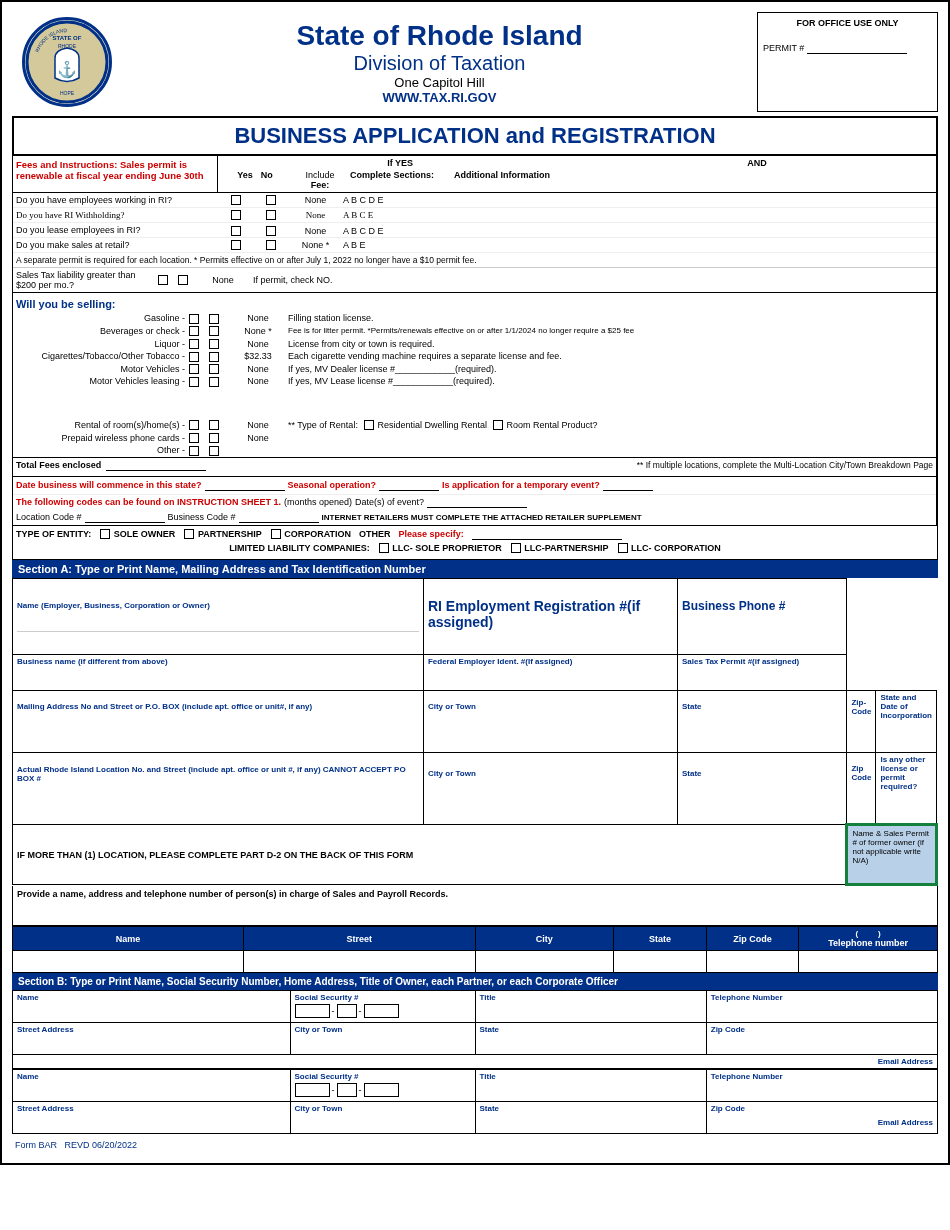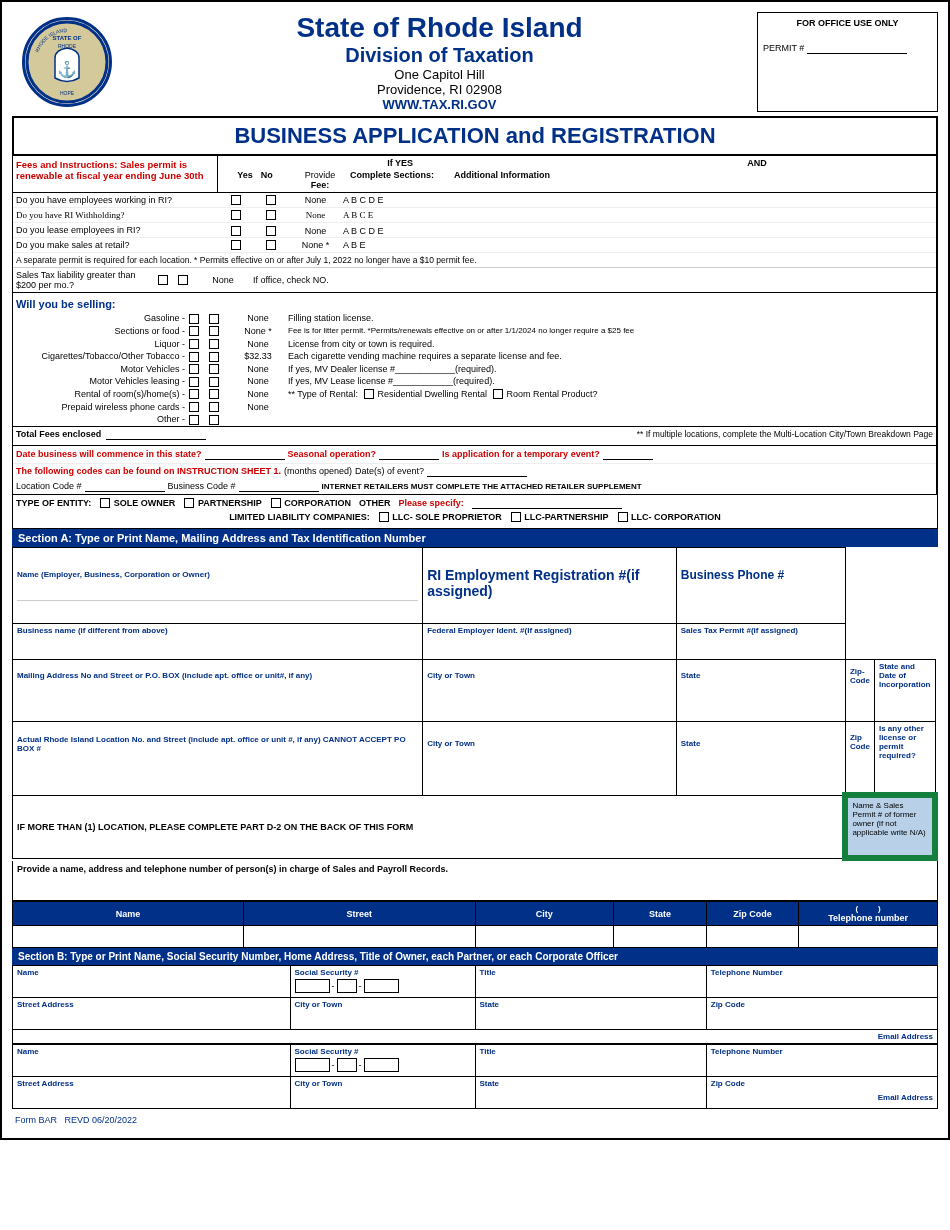--- a/index.html
+++ b/index.html
@@ -34,23 +34,22 @@
           <path id="topArc" d="M 12,42 A 30,30 0 0,1 72,42" fill="none"></path>
           <text font-size="5" fill="#003087">
             <textPath href="#topArc" startOffset="10%">RHODE ISLAND</textPath>
           </text>
         </svg>
       </div>
     </div>
 
     <div style="flex:1; text-align:center;">
       <div style="font-size:28px; font-weight:bold; color:#003087;">State of Rhode Island</div>
-      <div style="font-size:20px; font-weight:bold; color:#003087;">Division of Taxation</div>
+      <div style="font-size:20px; font-weight:normal; color:#003087;">Division of Taxation</div>
       <div style="font-size:13px;">One Capitol Hill</div>
-      <div style="font-size:13px;">Providence, RI 02908</div>
       <div style="font-size:13px; font-weight:bold; color:#003087;">WWW.TAX.RI.GOV</div>
     </div>
 
     <div style="width:181px; border:1px solid #000; padding:5px; font-size:9px; min-height:100px;">
       <div style="text-align:center; font-weight:bold; margin-bottom:15px;">FOR OFFICE USE ONLY</div>
       <div style="margin-top:15px;">
         <span>PERMIT #</span>
         <span style="border-bottom:1px solid #000; display:inline-block; width:100px;">&nbsp;</span>
       </div>
     </div>
@@ -74,21 +73,21 @@
             <span style="font-weight:bold;">AND</span>
           </div>
           <div style="display:flex; font-size:9px;">
             <div style="width:70px; text-align:center;">
               <div style="display:flex; gap:8px; justify-content:center;">
                 <span style="font-weight:bold;">Yes</span>
                 <span style="font-weight:bold;">No</span>
               </div>
             </div>
             <div style="width:60px; text-align:center;">
-              <div>Provide</div>
+              <div>Include</div>
               <div style="font-weight:bold;">Fee:</div>
             </div>
             <div style="flex:1; display:flex; gap:20px;">
               <div>
                 <div style="font-weight:bold;">Complete Sections:</div>
               </div>
               <div>
                 <div style="font-weight:bold;">Additional Information</div>
               </div>
             </div>
@@ -128,39 +127,39 @@
 
         <div style="padding:2px 3px; font-size:8.5px; border-bottom:1px solid #ccc;">
           <span>A separate permit is required for each location.  * Permits effective on or after July 1, 2022 no longer have a $10 permit fee.</span>
         </div>
 
         <div style="display:flex; align-items:center; padding:1px 0;">
           <div style="width:140px; padding:1px 3px; font-size:9px;"><span>Sales Tax liability greater than $200 per mo.?</span></div>
           <div style="width:20px; text-align:center;"><div class="checkbox-box"></div></div>
           <div style="width:20px; text-align:center;"><div class="checkbox-box"></div></div>
           <div style="width:60px; text-align:center; font-size:9px;"><span>None</span></div>
-          <div style="flex:1; font-size:9px;"><span>If office, check NO.</span></div>
+          <div style="flex:1; font-size:9px;"><span>If permit, check NO.</span></div>
         </div>
       </div>
 
       <div style="padding:3px 0; border-top:1px solid #000;">
         <div style="font-weight:bold; color:#003087; font-size:11px; padding:2px 3px;">
           <span>Will you be selling:</span>
         </div>
 
         <div style="display:flex; align-items:center; padding:1px 0; font-size:9px;">
           <div style="width:175px; text-align:right; padding-right:3px;"><span>Gasoline -</span></div>
           <div style="width:20px;"><div class="checkbox-box"></div></div>
           <div style="width:20px;"><div class="checkbox-box"></div></div>
           <div style="width:60px; text-align:center;"><span>None</span></div>
           <div style="flex:1;"><span>Filling station license.</span></div>
         </div>
 
         <div style="display:flex; align-items:center; padding:1px 0; font-size:9px;">
-          <div style="width:175px; text-align:right; padding-right:3px;"><span>Sections or food -</span></div>
+          <div style="width:175px; text-align:right; padding-right:3px;"><span>Beverages or check -</span></div>
           <div style="width:20px;"><div class="checkbox-box"></div></div>
           <div style="width:20px;"><div class="checkbox-box"></div></div>
           <div style="width:60px; text-align:center;"><span>None *</span></div>
           <div style="flex:1; font-size:8px;"><span>Fee is for litter permit. *Permits/renewals effective on or after 1/1/2024 no longer require a $25 fee</span></div>
         </div>
 
         <div style="display:flex; align-items:center; padding:1px 0; font-size:9px;">
           <div style="width:175px; text-align:right; padding-right:3px;"><span>Liquor -</span></div>
           <div style="width:20px;"><div class="checkbox-box"></div></div>
           <div style="width:20px;"><div class="checkbox-box"></div></div>
@@ -185,21 +184,21 @@
         </div>
 
         <div style="display:flex; align-items:center; padding:1px 0; font-size:9px;">
           <div style="width:175px; text-align:right; padding-right:3px;"><span>Motor Vehicles leasing -</span></div>
           <div style="width:20px;"><div class="checkbox-box"></div></div>
           <div style="width:20px;"><div class="checkbox-box"></div></div>
           <div style="width:60px; text-align:center;"><span>None</span></div>
           <div style="flex:1;"><span>If yes, MV Lease license #____________(required).</span></div>
         </div>
 
-        <div style="display:flex; align-items:flex-start; padding:1px 0; font-size:9px;">
+        <div style="display:flex; align-items:flex-start; padding:1px 0; font-size:9px;margin-top:31px;">
           <div style="width:175px; text-align:right; padding-right:3px;"><span>Rental of room(s)/home(s) -</span></div>
           <div style="width:20px;"><div class="checkbox-box"></div></div>
           <div style="width:20px;"><div class="checkbox-box"></div></div>
           <div style="width:60px; text-align:center;"><span>None</span></div>
           <div style="flex:1;">
             ** Type of Rental:&nbsp; <span class="checkbox-box" style="display:inline-block; width:10px; height:10px; border:1px solid #000;"></span>&nbsp;Residential Dwelling Rental&nbsp; <span class="checkbox-box" style="display:inline-block; width:10px; height:10px; border:1px solid #000;"></span>&nbsp;Room Rental Product?
           </div>
         </div>
 
         <div style="display:flex; align-items:center; padding:1px 0; font-size:9px;">
@@ -341,21 +340,21 @@
       </td>
       <td style="border:1px solid #000; padding:2px 4px;">
         <div style="color:#003087; font-weight:bold; font-size:8px;">Is any other license or permit required?</div>
         <div style="height:30px;">&nbsp;</div>
       </td>
     </tr>
     <tr>
       <td style="border:1px solid #000; padding:3px 4px;" colspan="3">
         <span style="font-weight:bold; font-size:9px;">IF MORE THAN (1) LOCATION, PLEASE COMPLETE PART D-2 ON THE BACK OF THIS FORM</span>
       </td>
-      <td style="border:6px solid #15803d; padding:3px 4px; background:#b8d0e8;" colspan="2">
+      <td style="border:3px solid #15803d; padding:3px 4px; background:#b8d0e8;" colspan="2">
         <div style="font-size:8px; color:#000;">Name &amp; Sales Permit # of former owner (if not applicable write N/A)</div>
         <div style="height:15px;">&nbsp;</div>
       </td>
     </tr>
   </tbody>
     </table>
 
   <div style="border:1px solid #000; border-top:none; padding:3px 4px; font-size:9px;">
     <div style="font-weight:bold; margin-bottom:3px;">Provide a name, address and telephone number of person(s) in charge of Sales and Payroll Records.</div>
     <div style="height:20px;">&nbsp;</div>

